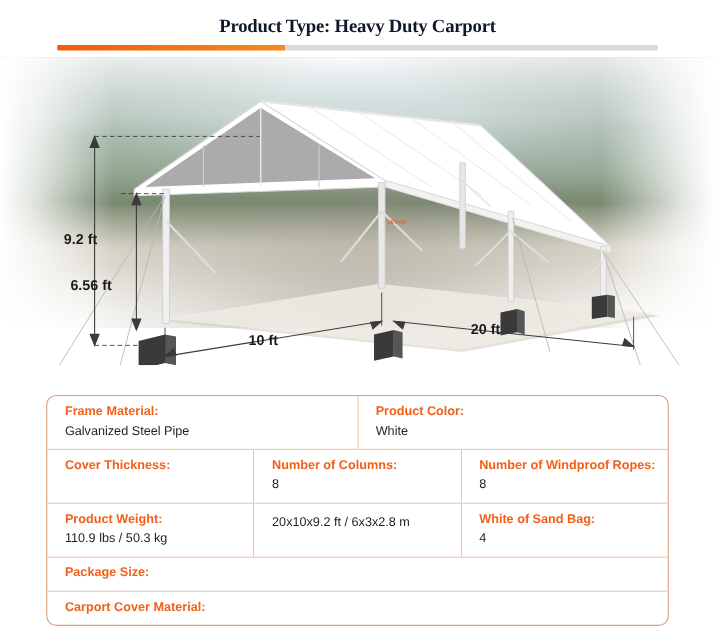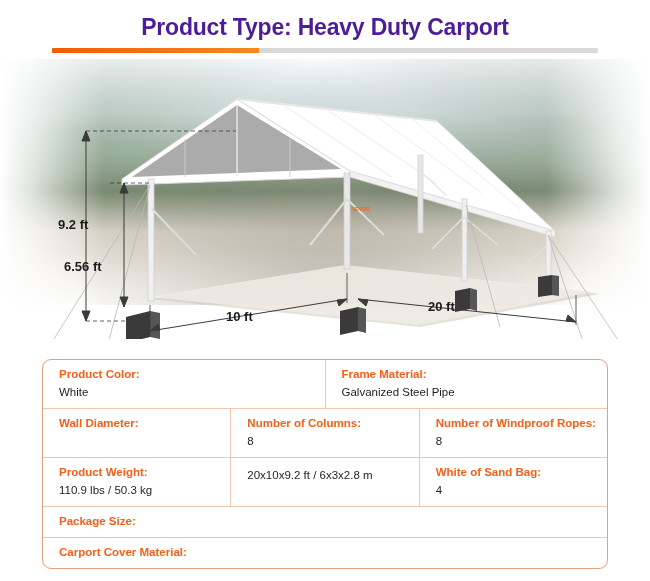--- a/index.html
+++ b/index.html
@@ -13,25 +13,26 @@
     overflow: hidden;
     position: relative;
   }
 
   
   .title-wrap {
     padding: 14px 18px 0 18px;
     text-align: center;
   }
   .title-text {
-    font-size: 23px;
+    font-size: 17px;
     font-weight: bold;
-    color: #4c1d95;
+    color: #0f172a;
     letter-spacing: -0.2px;
     white-space: nowrap;
+    font-family: Liberation Serif, serif;
   }
   .title-rule {
     margin: 7px 34px 0 34px;
     height: 5px;
     background: linear-gradient(to right, #f25c05 0%, #f6891f 38%, #d9d9d9 38%, #d9d9d9 100%);
     border-radius: 1px;
   }
 
   
   .illus {
@@ -245,32 +246,32 @@
       <line x1="576" y1="236" x2="576" y2="266" stroke-width="0.8"></line>
     </g>
     <text x="428" y="252" class="dim-label">20 ft</text>
   </svg>
 </div>
 
 <div class="spec">
 
   <div class="spec-row">
     <div class="cell">
+      <div class="cell-label">Frame Material:</div>
+      <div class="cell-value">Galvanized Steel Pipe</div>
+    </div>
+    <div class="cell">
       <div class="cell-label">Product Color:</div>
       <div class="cell-value">White</div>
     </div>
-    <div class="cell">
-      <div class="cell-label">Frame Material:</div>
-      <div class="cell-value">Galvanized Steel Pipe</div>
-    </div>
-  </div>
-
-  <div class="spec-row">
-    <div class="cell">
-      <div class="cell-label">Wall Diameter:</div>
+  </div>
+
+  <div class="spec-row">
+    <div class="cell">
+      <div class="cell-label">Cover Thickness:</div>
     </div>
     <div class="cell">
       <div class="cell-label">Number of Columns:</div>
       <div class="cell-value">8</div>
     </div>
     <div class="cell">
       <div class="cell-label">Number of Windproof Ropes:</div>
       <div class="cell-value">8</div>
     </div>
   </div>

